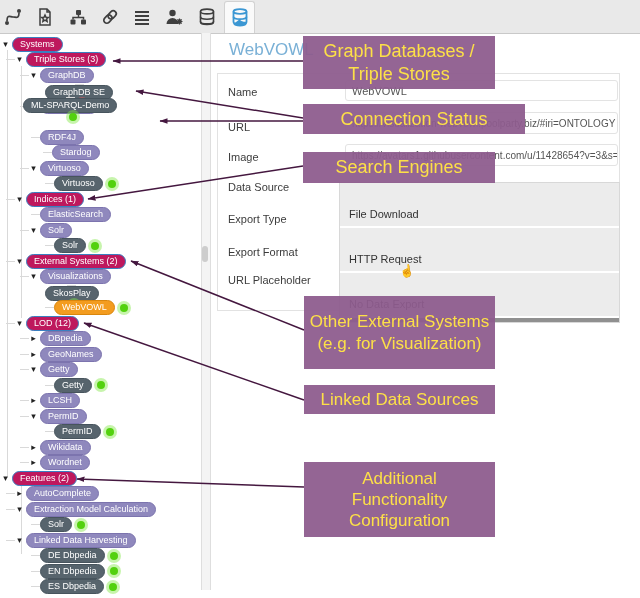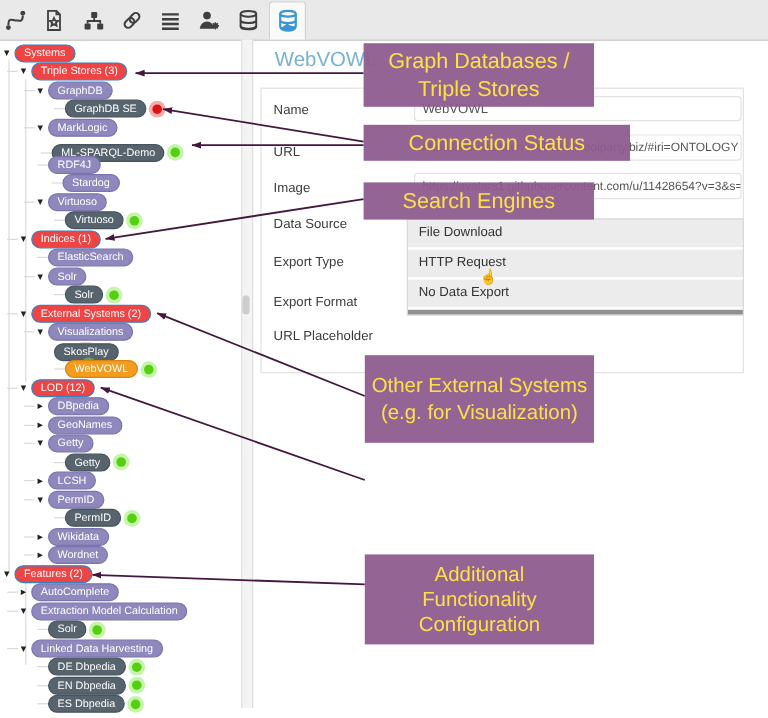--- a/index.html
+++ b/index.html
@@ -15,37 +15,37 @@
   
   .pane-divider{position:absolute;left:201px;top:33px;width:8px;height:557px;background:#f4f4f4;border-left:1px solid #dedede;border-right:1px solid #dedede;}
   .scroll-thumb{position:absolute;left:202px;top:246px;width:6px;height:16px;background:#cdcdcd;border-radius:3px;}
   .tree-guide{position:absolute;width:1px;background:#d9d9d9;}
 
   
   .tree-row{position:absolute;left:0;height:14px;display:flex;align-items:center;}
   .stub{width:9px;height:1px;background:#d9d9d9;flex:0 0 auto;}
   .expander{width:9px;margin-right:2px;font-size:9px;line-height:9px;color:#222;flex:0 0 auto;text-align:center;cursor:pointer;}
   .pill{height:13px;line-height:13px;border-radius:8px;padding:0 7px;font-size:9px;color:#fff;white-space:nowrap;cursor:pointer;}
-  .pill.blue{background:#ef4444;border:1px solid #3a7fc0;}
+  .pill.blue{background:#be185d;border:1px solid #3a7fc0;}
   .pill.purple{background:#8f88bd;border:1px solid #7c74ae;}
   .pill.dark{background:#57646d;border:1px solid #47545d;}
   .pill.orange{background:#f39c1f;border:1px solid #d9860d;}
   .dot{width:8px;height:8px;border-radius:50%;margin-left:5px;flex:0 0 auto;}
   .dot.green{background:#53d10e;box-shadow:0 0 0 3px rgba(130,230,70,.45);}
   .dot.red{background:#e01313;box-shadow:0 0 0 3px rgba(240,90,90,.5);}
 
   
   .detail-title{position:absolute;left:229px;top:40px;font-size:17px;color:#79b0d6;}
   .form-panel{position:absolute;left:217px;top:73px;width:403px;height:238px;border:1px solid #e2e2e2;background:#fff;box-sizing:border-box;}
   .field-label{position:absolute;font-size:11px;color:#3c3c3c;}
   .input-box{position:absolute;border:1px solid #e3e3e3;border-radius:3px;background:#fff;font-size:11px;color:#555;line-height:20px;padding:0 6px;white-space:nowrap;overflow:hidden;box-sizing:border-box;}
   .input-box.small{font-size:10px;line-height:21px;}
 
   .dropdown{position:absolute;left:339px;top:182px;width:281px;background:#ececec;border:1px solid #d8d8d8;box-sizing:border-box;z-index:3;}
-  .dropdown-item{height:23px;line-height:23px;font-size:11px;color:#333;padding:0 9px;border-bottom:2px solid #ffffff;cursor:pointer;position:relative;}
+  .dropdown-item{height:23px;line-height:23px;font-size:11px;color:#333;padding:0 9px;border-bottom:2px solid #ffffff;cursor:pointer;position:relative;margin-top:20px;}
   .dropdown-item:last-child{border-bottom:none;}
   .dropdown-bottom{height:4px;background:#909090;}
   .hand-cursor{position:absolute;left:60px;top:12px;font-size:12px;color:#333;transform:rotate(-8deg);}
 
   
   .annotation{position:absolute;background:rgba(141,91,141,0.94);color:#fde047;text-align:center;display:flex;align-items:center;justify-content:center;z-index:5;padding:2px 4px;box-sizing:border-box;line-height:1.25;}
   .annotation.big{font-size:18px;}
   .annotation.mid{font-size:17px;}
   #arrow-layer{position:absolute;left:0;top:0;z-index:4;pointer-events:none;}
 </style>
@@ -151,31 +151,31 @@
       <div class="tree-row" style="top: 52.5px; padding-left: 6px;">
         <span class="stub"></span>
         <span class="expander">▾</span>
         <span class="pill blue">Triple Stores (3)</span>
       </div>
       <div class="tree-row" style="top: 68px; padding-left: 20px;">
         <span class="stub"></span>
         <span class="expander">▾</span>
         <span class="pill purple">GraphDB</span>
       </div>
-      <div class="tree-row" style="top: 83.5px; padding-left: 45px;">
+      <div class="tree-row" style="top: 83.5px; padding-left: 45px; flex-direction: column;">
         <span class="stub"></span>
         <span class="pill dark">GraphDB SE</span>
         <span class="dot red"></span>
       </div>
       <div class="tree-row" style="top: 99px; padding-left: 20px;">
         <span class="stub"></span>
         <span class="expander">▾</span>
         <span class="pill purple">MarkLogic</span>
       </div>
-      <div class="tree-row" style="top: 120px; padding-left: 34px;">
+      <div class="tree-row" style="top: 97px; padding-left: 23px; flex-direction: column;">
         <span class="stub"></span>
         <span class="pill dark">ML-SPARQL-Demo</span>
         <span class="dot green"></span>
       </div>
       <div class="tree-row" style="top: 130px; padding-left: 31px;">
         <span class="stub"></span>
         <span class="pill purple">RDF4J</span>
       </div>
       <div class="tree-row" style="top: 145.5px; padding-left: 31px; margin-left: 12px;">
         <span class="stub"></span>
@@ -360,15 +360,16 @@
       <line x1="304" y1="330" x2="131" y2="261" marker-end="url(#ah)"></line>
       <line x1="304" y1="400" x2="84" y2="323" marker-end="url(#ah)"></line>
       <line x1="304" y1="487" x2="77" y2="479" marker-end="url(#ah)"></line>
     </g>
   </svg>
 
   <div class="annotation big" style="left:303px;top:36px;width:192px;height:53px;">Graph Databases / Triple Stores</div>
   <div class="annotation big" style="left:303px;top:104px;width:222px;height:30px;">Connection Status</div>
   <div class="annotation mid" style="left:304px;top:296px;width:191px;height:73px;">Other External Systems (e.g. for Visualization)</div>
   <div class="annotation big" style="left:303px;top:152px;width:192px;height:31px;">Search Engines</div>
+  <div class="annotation mid" style="left:304px;top:385px;width:191px;height:29px;">Linked Data Sources</div>
   <div class="annotation mid" style="left:304px;top:462px;width:191px;height:75px;padding:2px 12px;">Additional Functionality Configuration</div>
 
 </div>
 
 </body></html>

